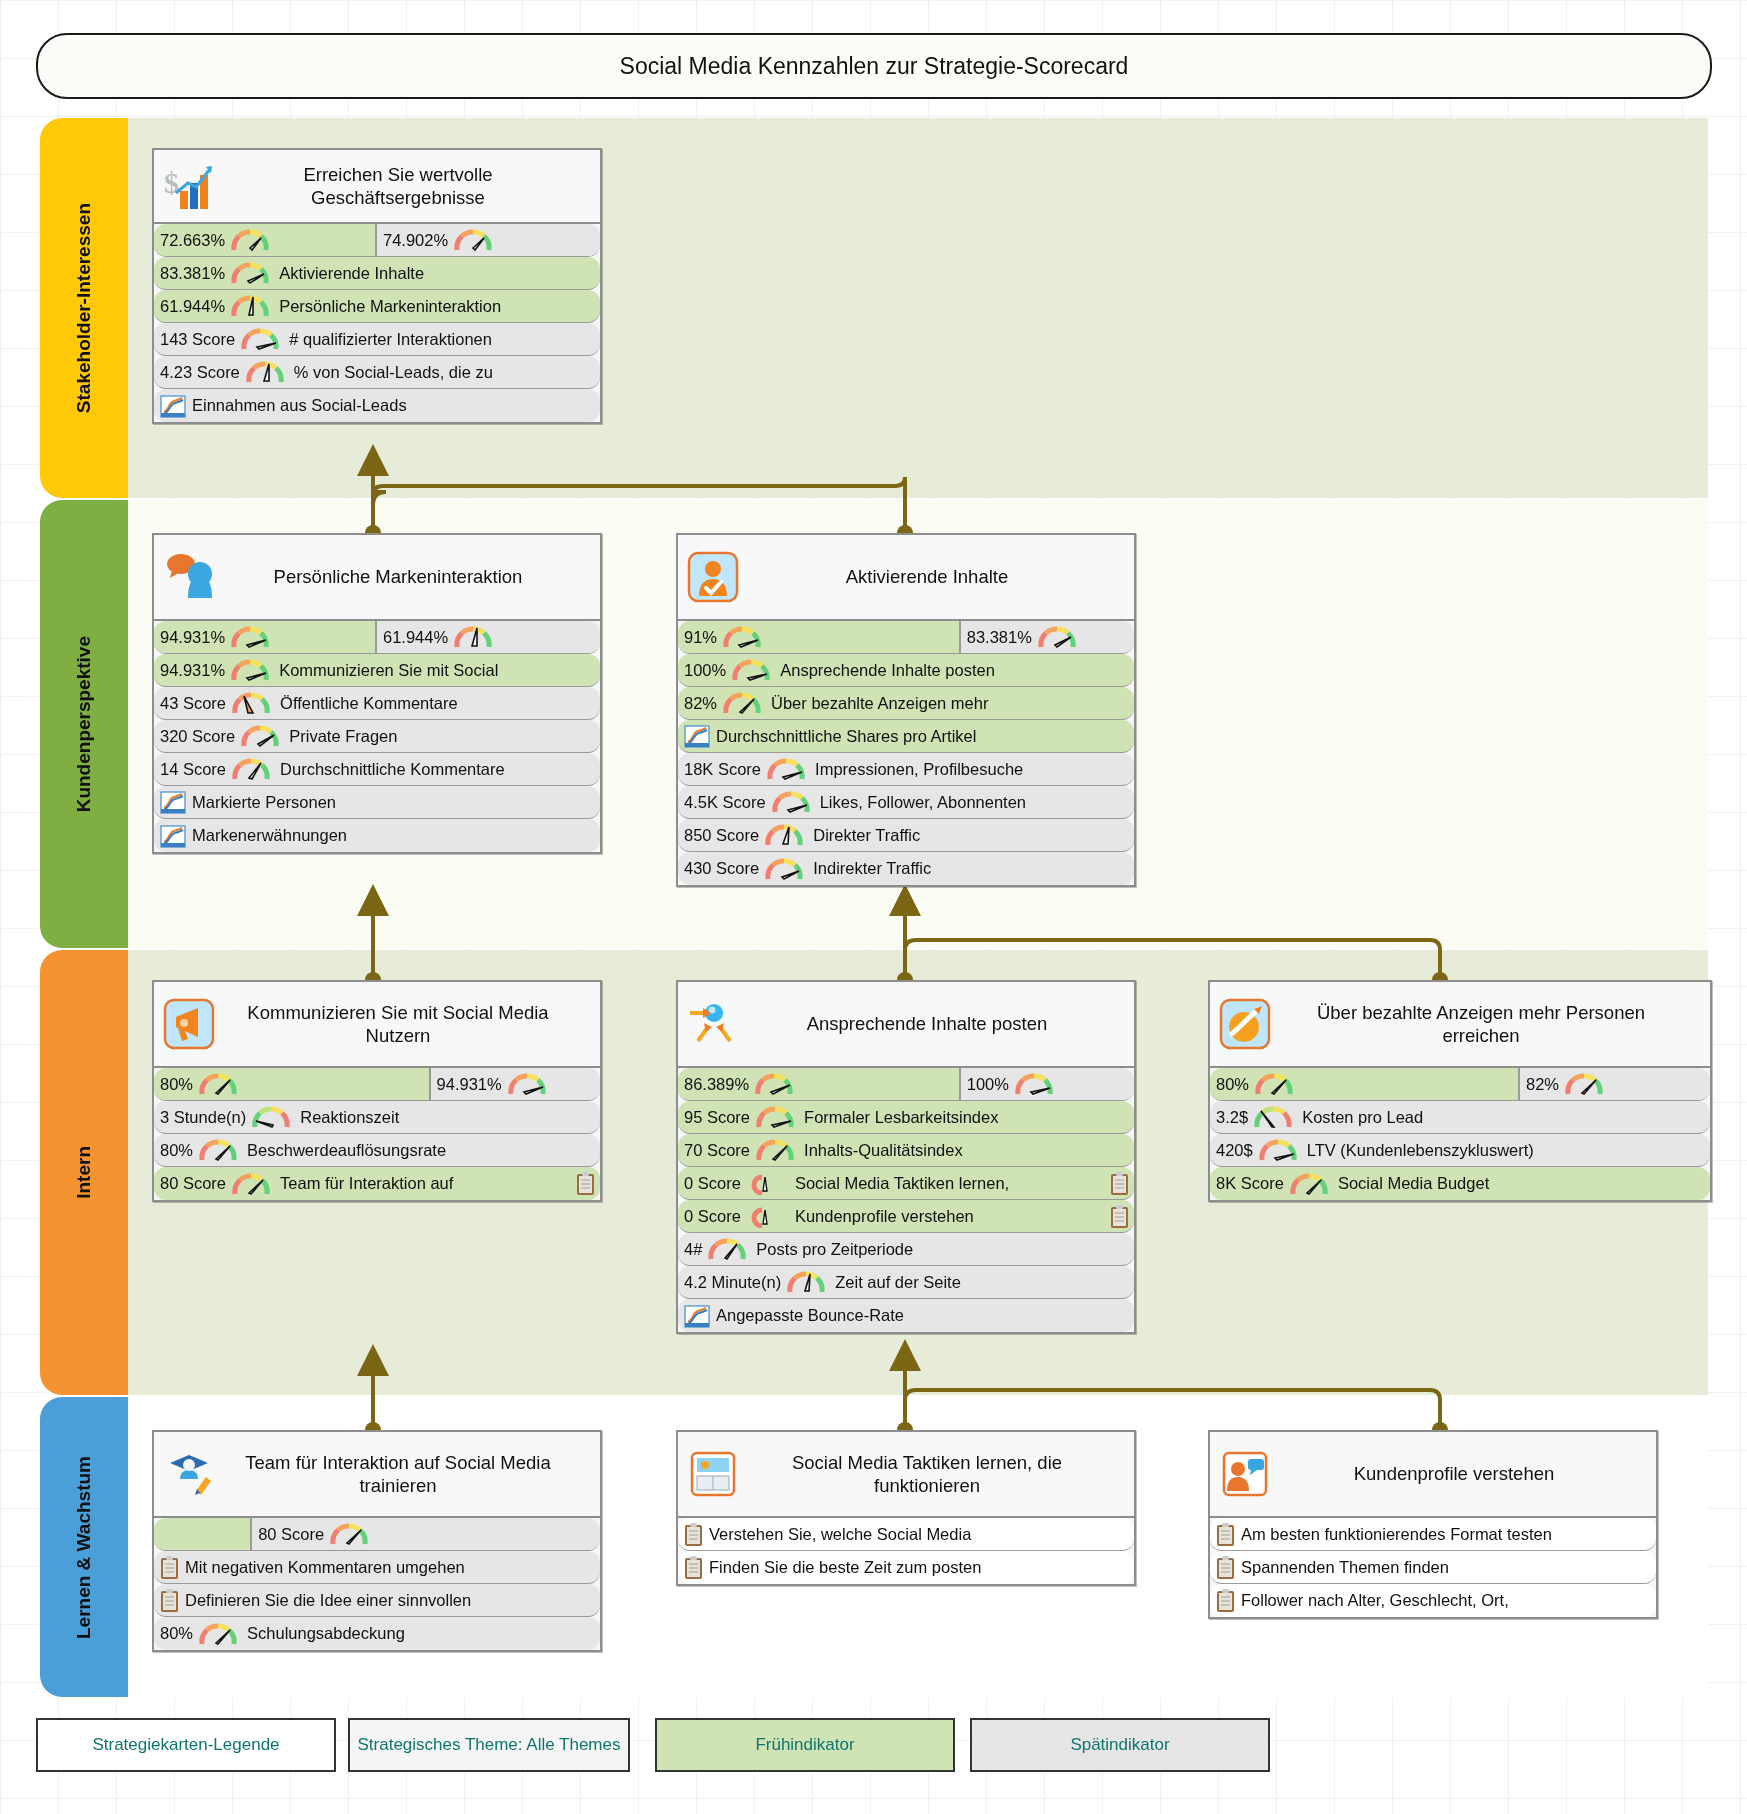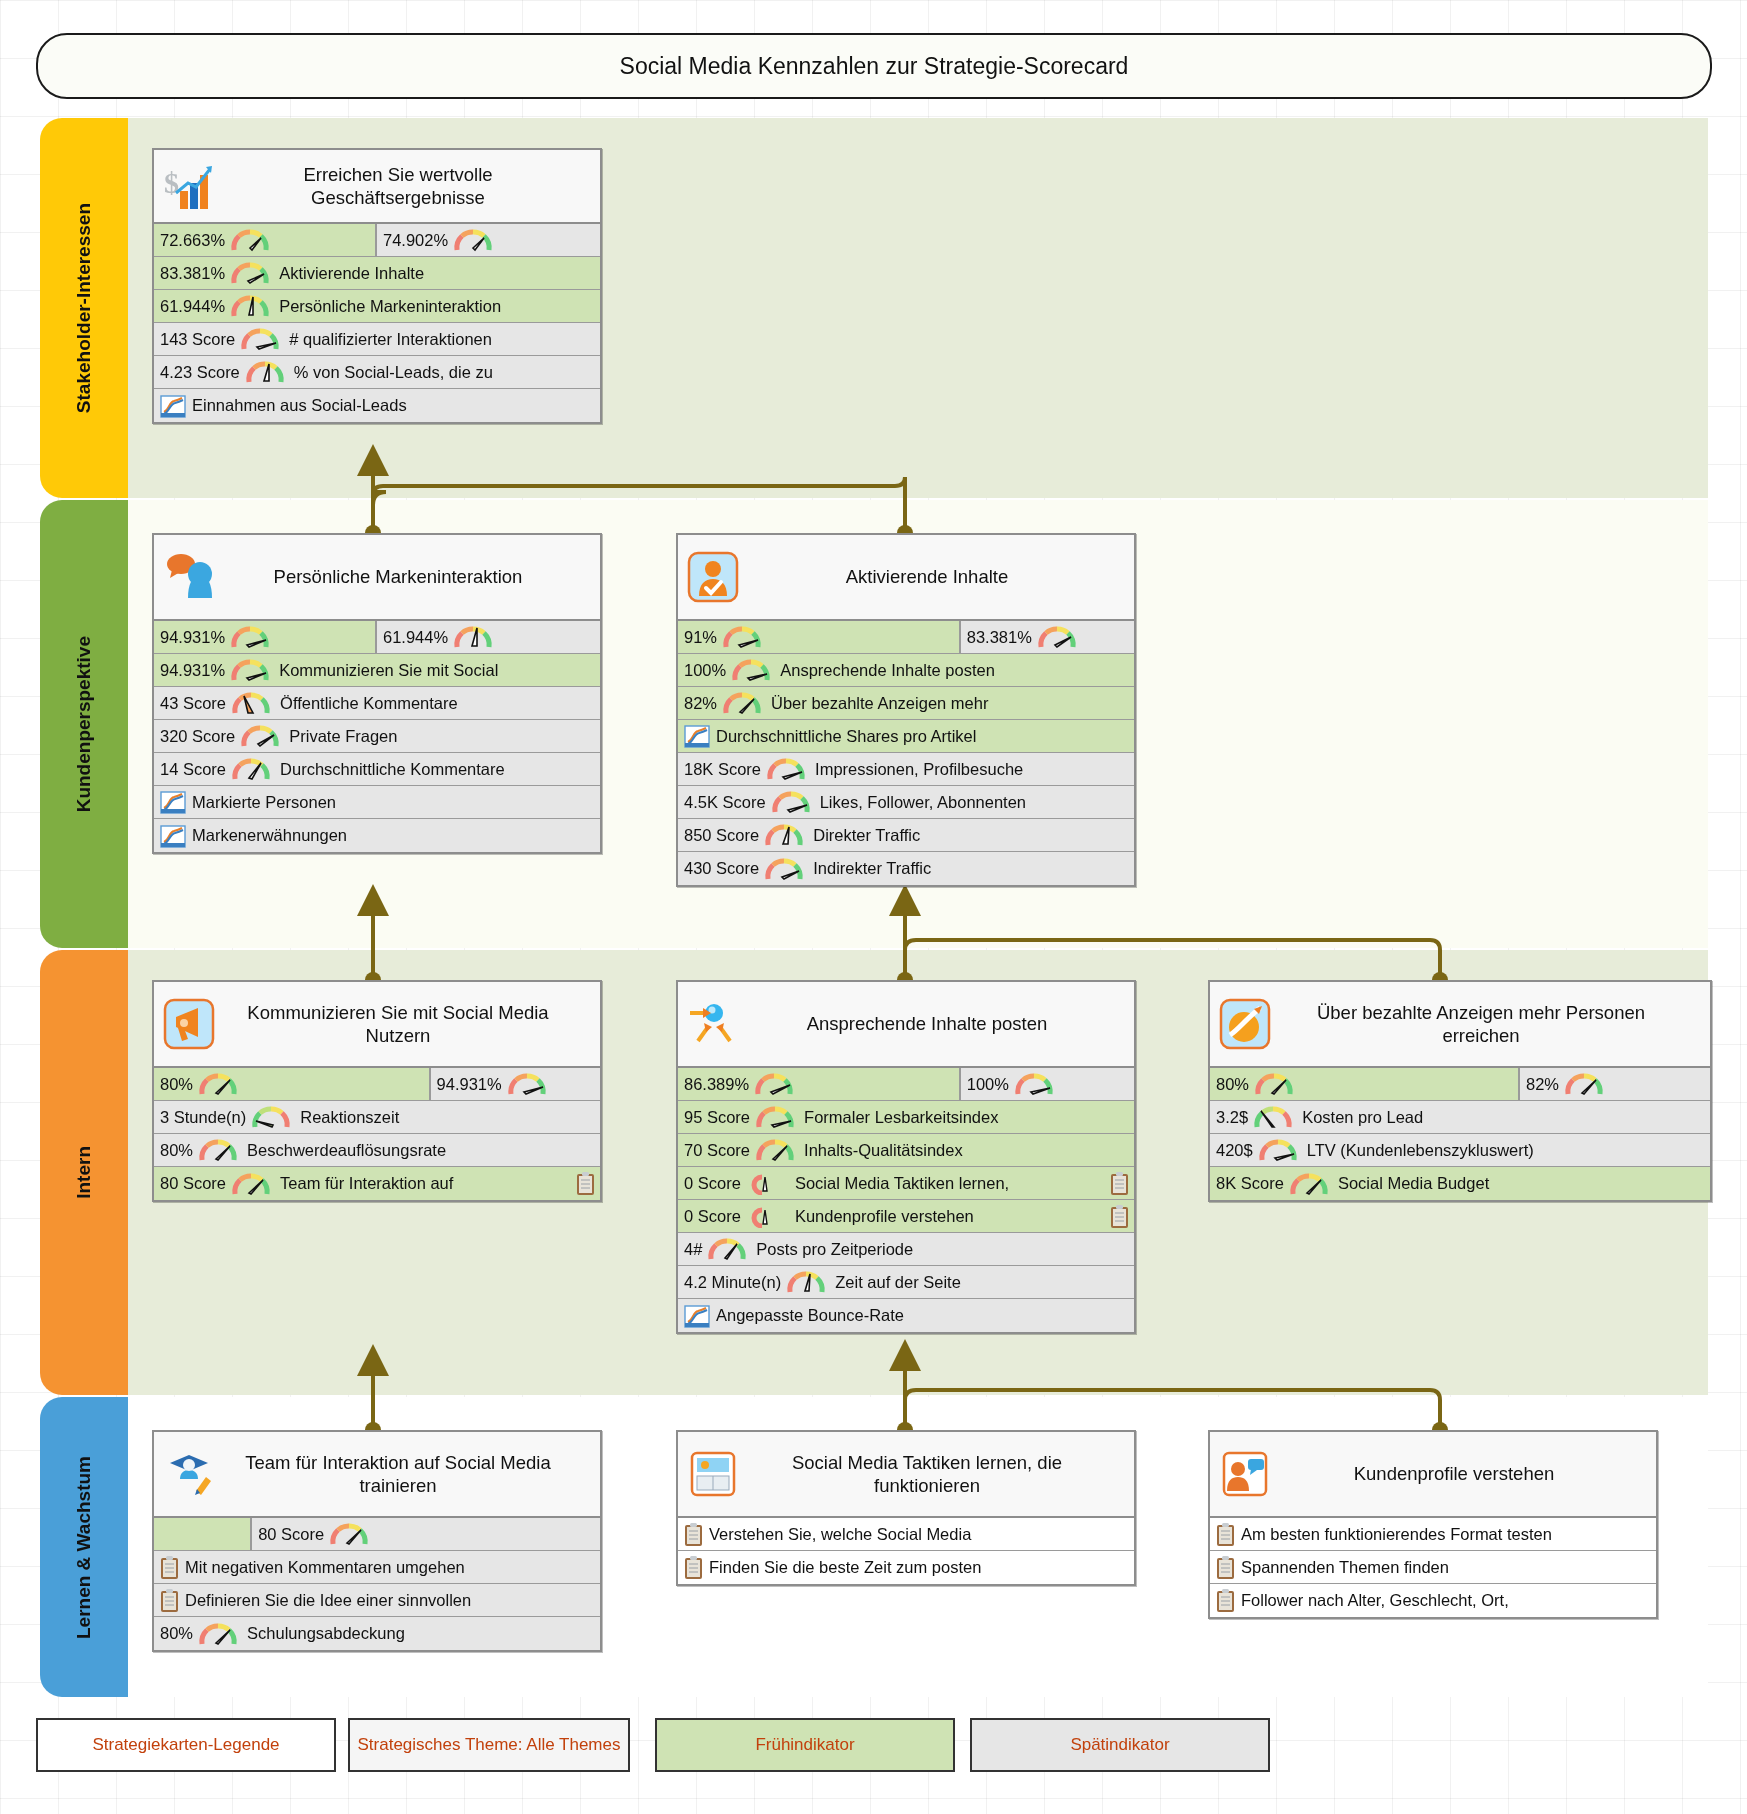--- a/index.html
+++ b/index.html
@@ -81,21 +81,21 @@
     flex:1;text-align:center;font-size:18.5px;color:#111;line-height:1.25;
     padding-right:18px;
   }
   .rows{display:block;}
   .row{
     display:flex;align-items:center;
     height:33px;box-sizing:border-box;
     border-bottom:1.5px solid #9a9a9a;
     font-size:16.5px;color:#111;
     padding-left:6px;
-    overflow:hidden;white-space:nowrap;
+    overflow:hidden;white-space:nowrap;border-radius:12px;
   }
   .row:last-child{border-bottom:none;}
   .row.lead{background:#cfe3b4;}
   .row.lag{background:#e6e6e6;text-align:center;}
   .row.white{background:#ffffff;}
   .row .val{flex:0 0 auto;margin-right:3px;}
   .row .lbl{margin-left:7px;}
   .gauge{flex:0 0 auto;width:40px;height:24px;margin:0 2px;}
   .chart-ico{flex:0 0 auto;width:26px;height:24px;margin-right:4px;}
   .clip-ico{flex:0 0 auto;width:19px;height:25px;margin-right:5px;}
@@ -105,21 +105,21 @@
   .half{
     display:flex;align-items:center;height:100%;
     box-sizing:border-box;padding-left:6px;
   }
   .half.a{flex:1 1 50%;background:#cfe3b4;border-right:2px solid #9a9a9a;}
   .half.b{flex:1 1 50%;background:#e6e6e6;}
 
   
   .legend{position:absolute;z-index:6;height:54px;border:2px solid #333;
     display:flex;align-items:center;justify-content:center;
-    font-size:17px;color:#c2410c;text-align:center;line-height:1.2;box-sizing:border-box;}
+    font-size:17px;color:#0f766e;text-align:center;line-height:1.2;box-sizing:border-box;}
   .lg1{left:36px;top:1718px;width:300px;background:#ffffff;}
   .lg2{left:348px;top:1718px;width:282px;background:#f5f5f5;}
   .lg3{left:655px;top:1718px;width:300px;background:#cfe3b4;}
   .lg4{left:970px;top:1718px;width:300px;background:#e6e6e6;}
 </style>
 </head>
 <body>
 
 <div class="grid-bg"></div>
 

